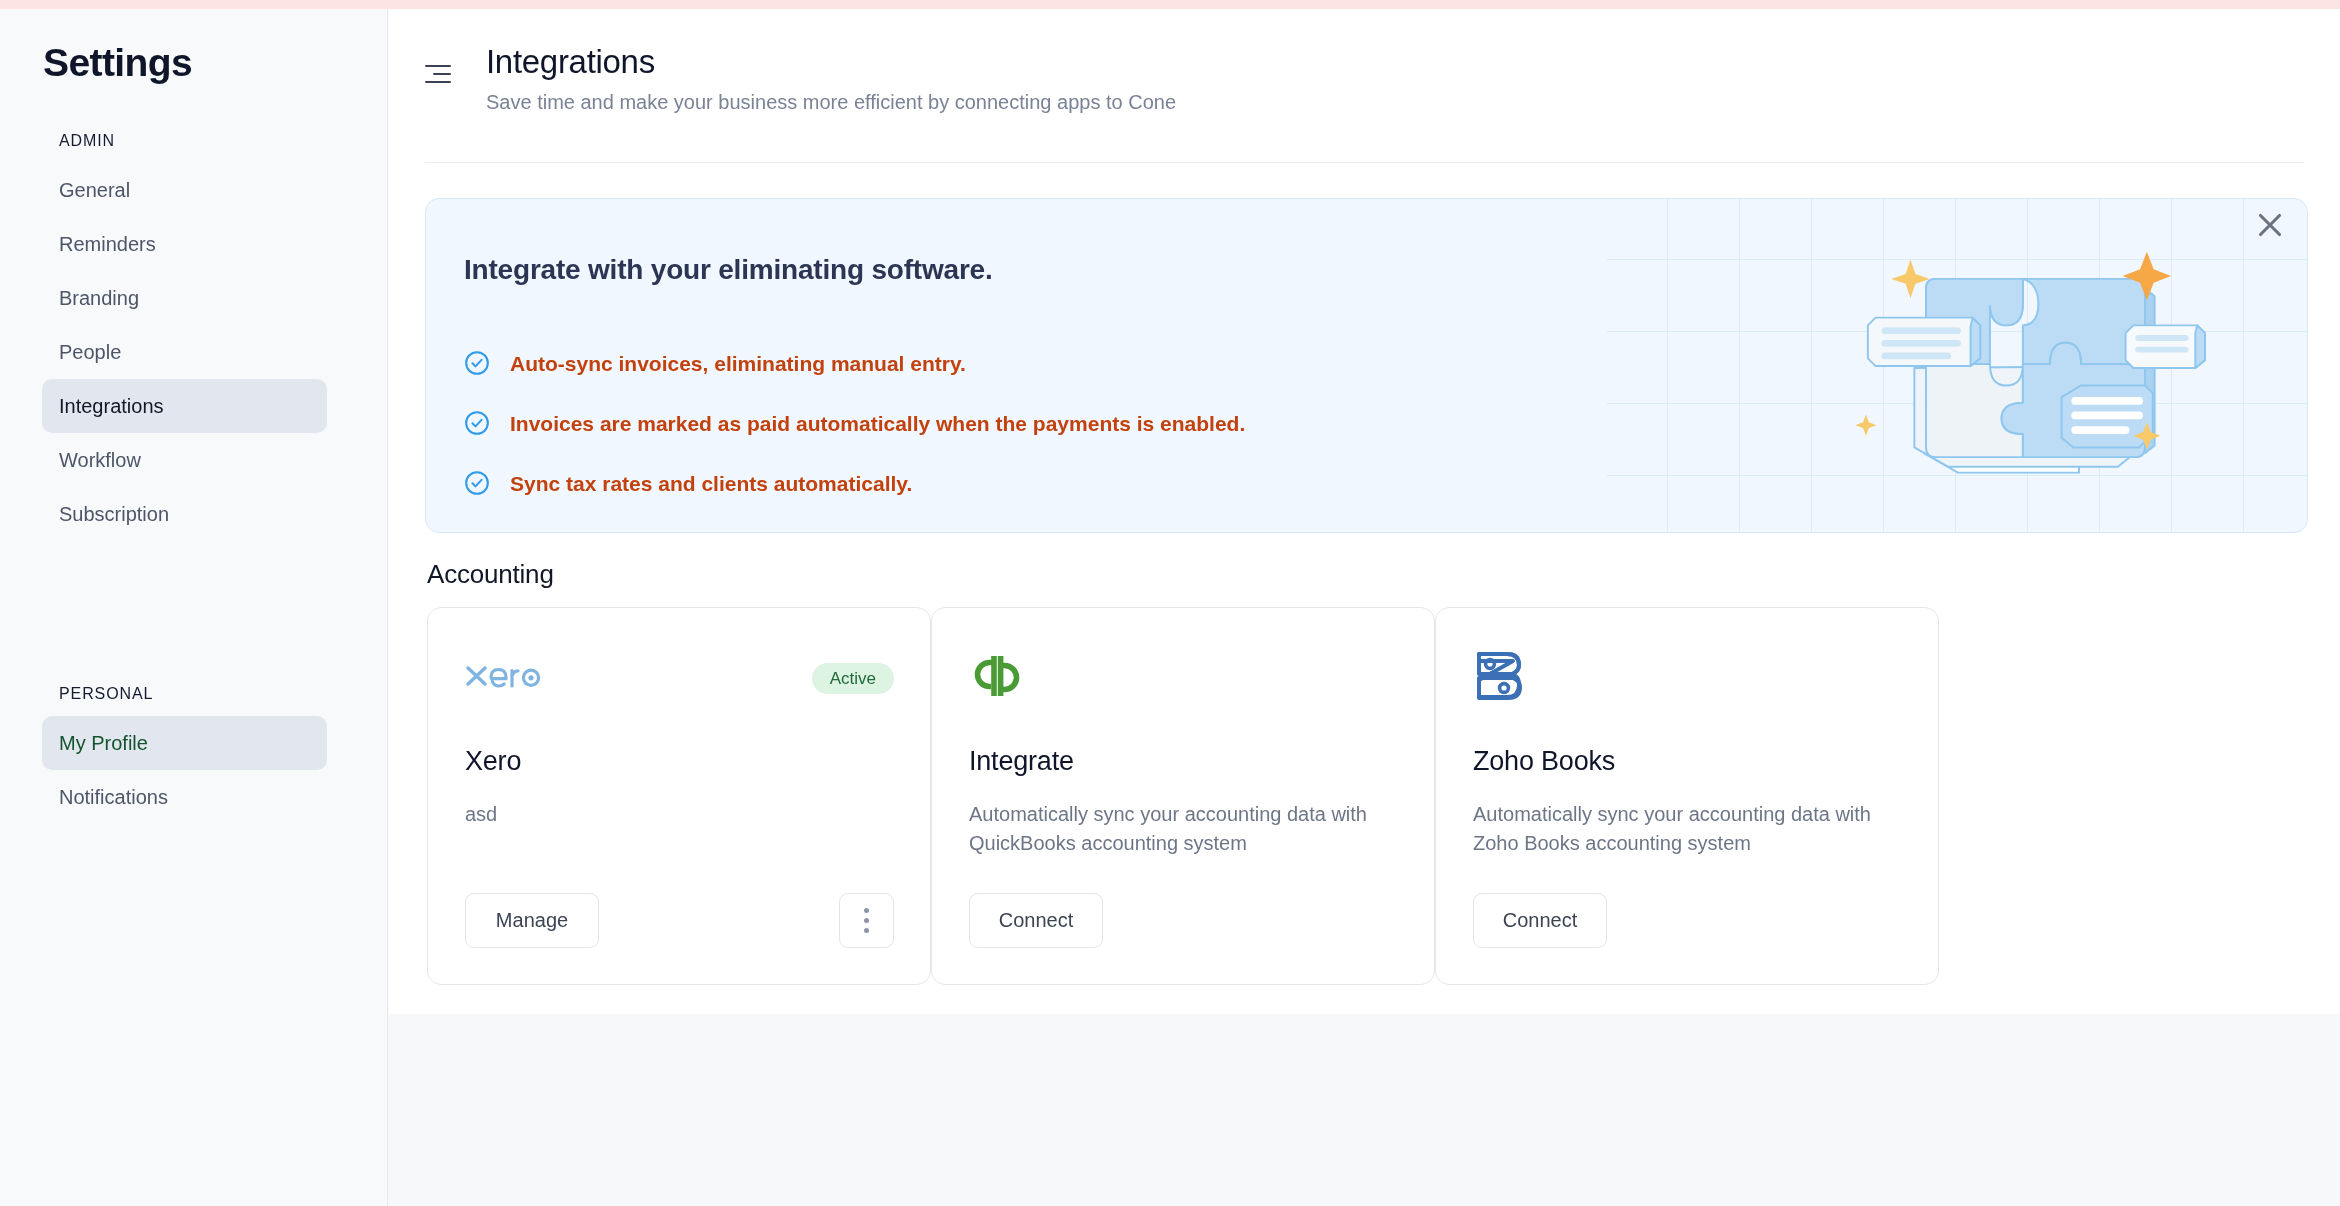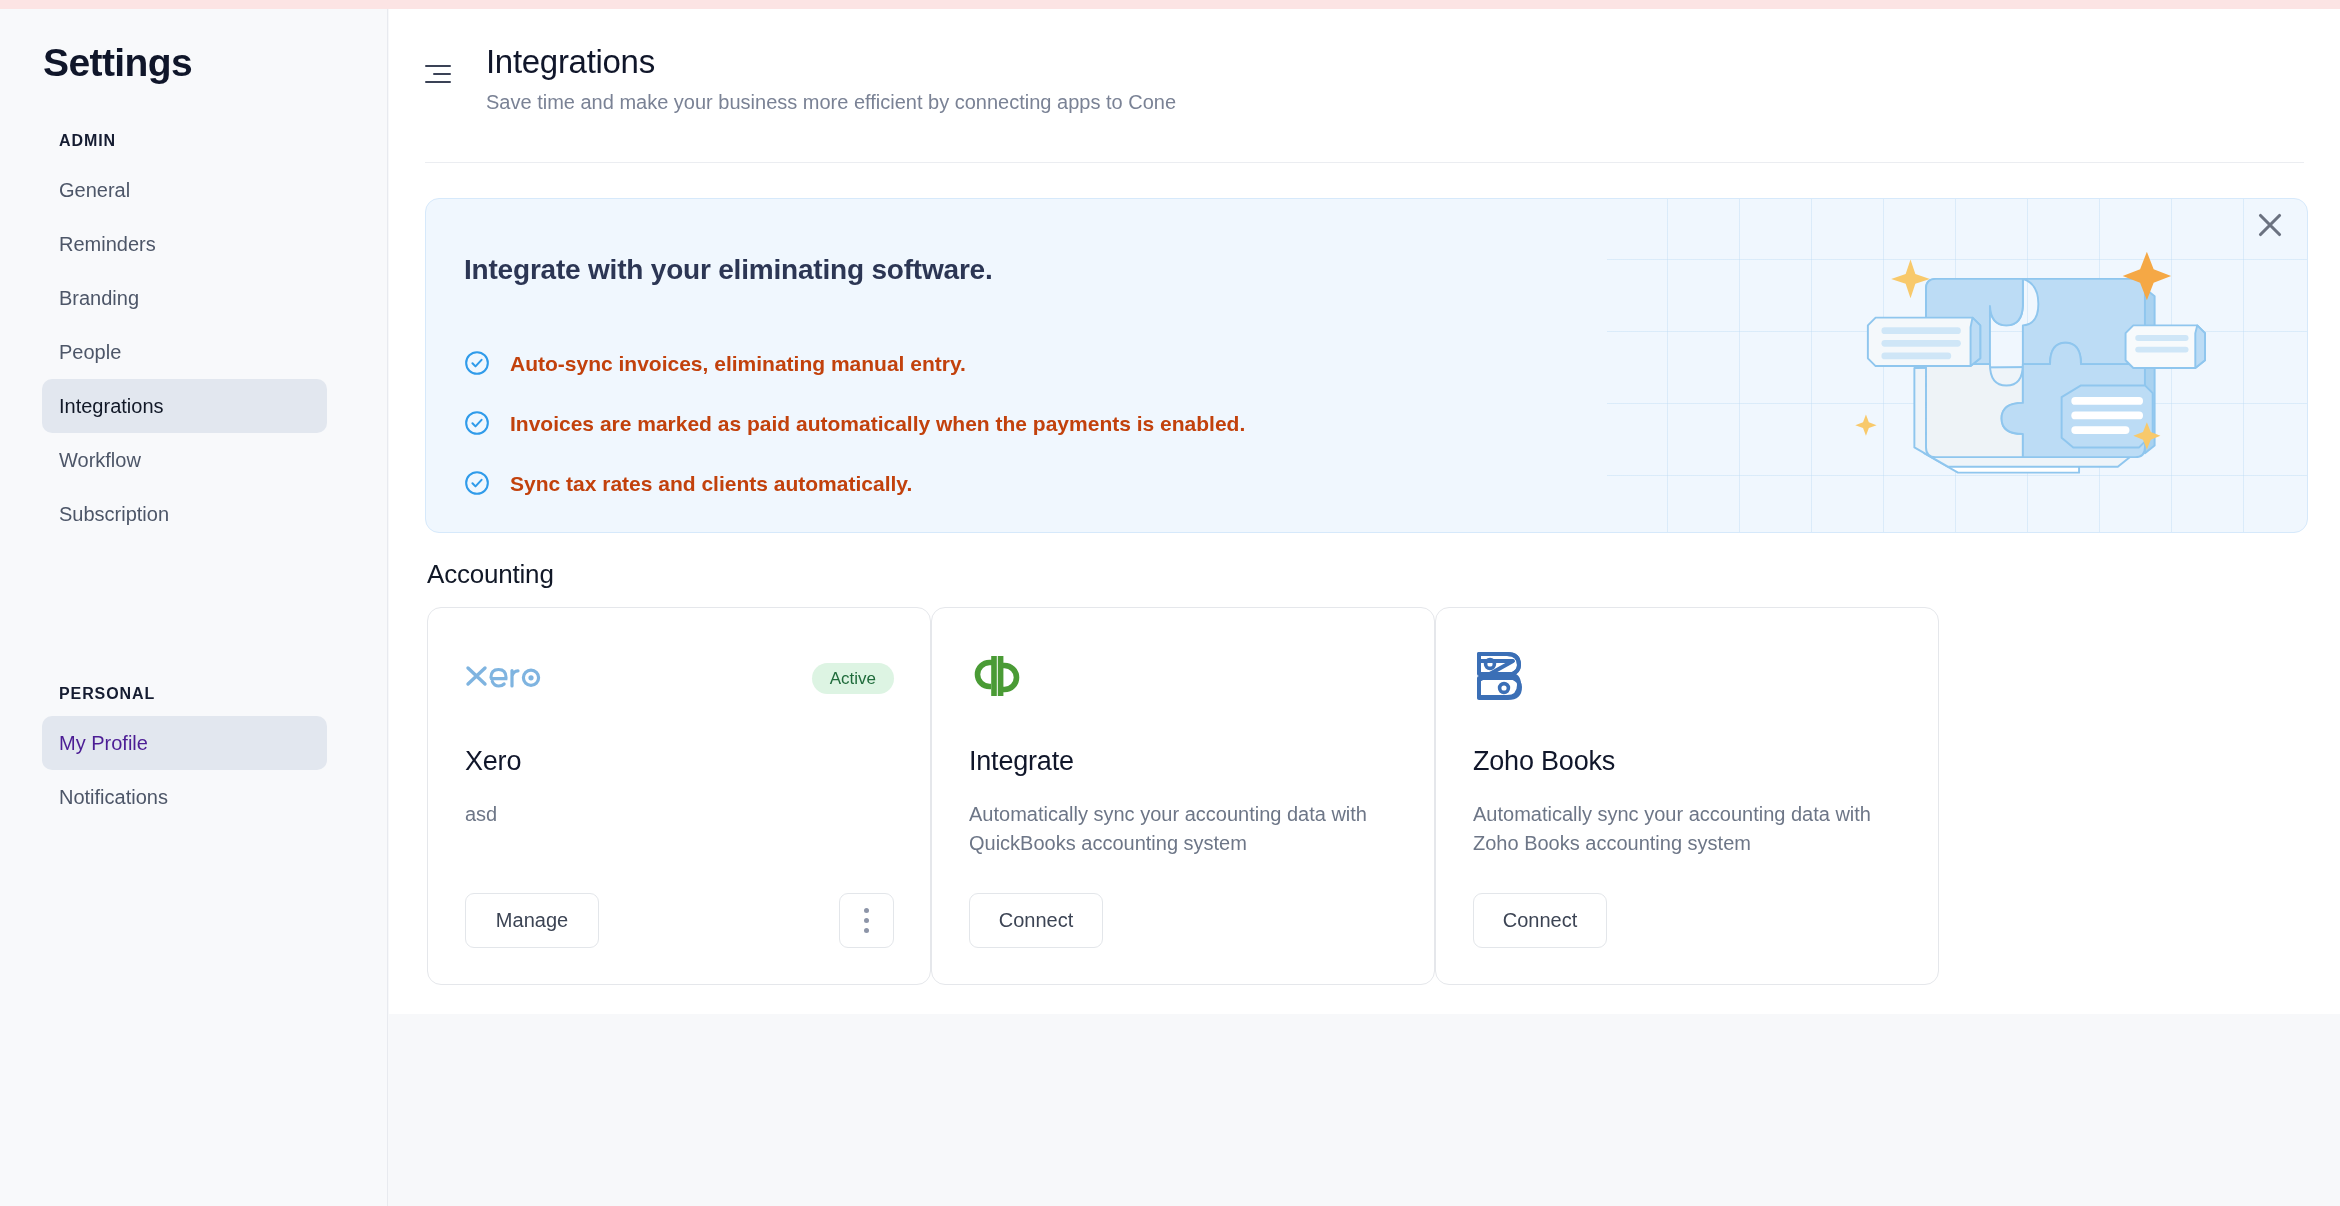--- a/index.html
+++ b/index.html
@@ -50,21 +50,21 @@
     color: #10162a;
     letter-spacing: -0.6px;
   }
 
   .nav-group { position: absolute; left: 0; width: 388px; }
   .nav-group.admin { top: 123px; }
   .nav-group.personal { top: 676px; }
 
   .group-label {
     font-size: 16px;
-    font-weight: 700;
+    font-weight: 400;
     color: #151c31;
     letter-spacing: 0.9px;
     padding-left: 59px;
     margin-bottom: 13px;
   }
 
   .nav-item {
     display: block;
     height: 54px;
     line-height: 54px;
@@ -76,21 +76,21 @@
     white-space: nowrap;
     cursor: pointer;
   }
   .nav-item.active {
     background: #e2e7ef;
     color: #111827;
     font-weight: 400;
   }
   .nav-item.hovered {
     background: #e2e7ef;
-    color: #4c1d95;
+    color: #14532d;
   }
 
   
   .panel {
     position: absolute;
     top: 9px;
     left: 389px;
     width: 1951px;
     height: 1005px;
     background: #ffffff;

